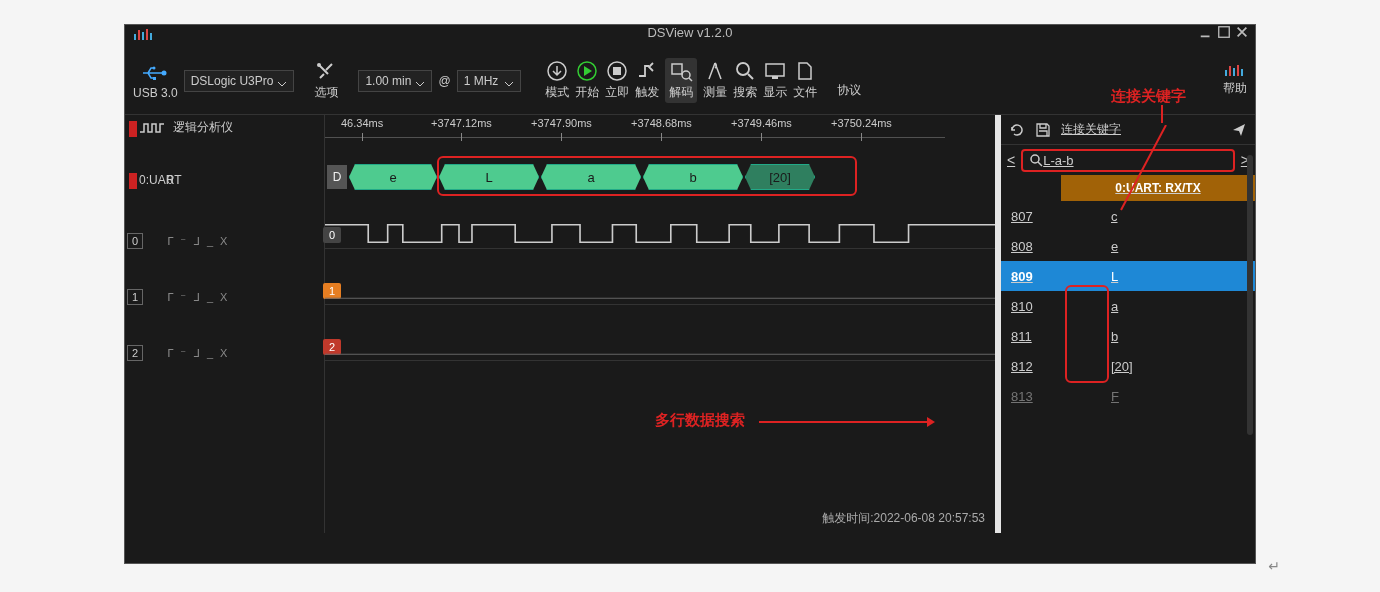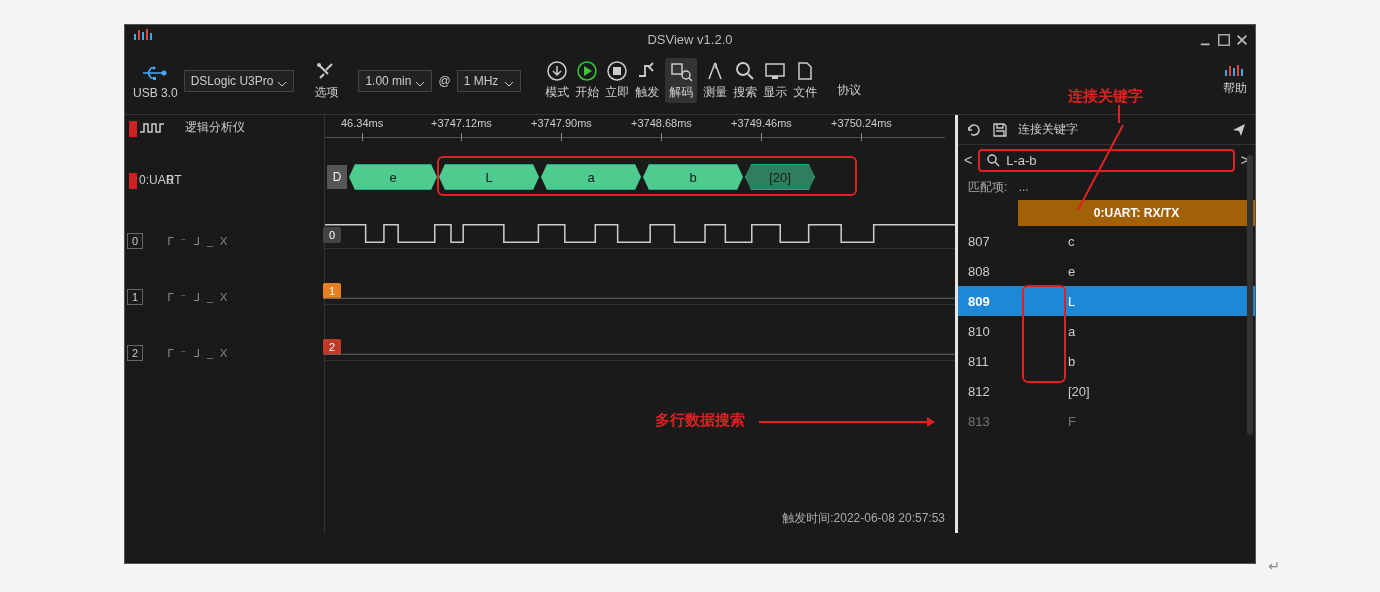--- a/index.html
+++ b/index.html
@@ -1,18 +1,18 @@
 <!DOCTYPE html>
 <html><head>
 <meta charset="utf-8">
 <style>
 * { margin: 0; padding: 0; box-sizing: border-box; font-family: Arial, "Microsoft YaHei", sans-serif; }
 body { background: #f5f5f5; width: 1380px; height: 592px; position: relative; }
 .frame { position: absolute; left: 124px; top: 24px; width: 1132px; height: 540px; background: #1a1a1a; border: 1px solid #555; color: #ccc; }
-.titlebar { height: 22px; display: flex; align-items: flex-end; justify-content: center; font-size: 13px; color: #bbb; position: relative; }
+.titlebar { height: 22px; display: flex; align-items: flex-start; justify-content: center; font-size: 13px; color: #bbb; position: relative; }
 .titlebar .ctl { position: absolute; right: 6px; display: flex; gap: 4px; }
 .miniicon { width: 14px; height: 14px; }
 
 .toolbar { height: 68px; display: flex; align-items: center; border-bottom: 1px solid #333; padding: 0 8px; gap: 6px; }
 .tb-group { display: flex; flex-direction: column; align-items: center; font-size: 12px; color: #ccc; gap: 2px; }
 .dropdown { display: flex; align-items: flex-end; background: #222; border: 1px solid #444; padding: 3px 6px; font-size: 12px; }
 
 .timeline-hdr { height: 30px; position: relative; font-size: 11px; color: #ccc; }
 .tick { position: absolute; top: 2px; text-align: center; font-size: 11px; }
 .tick::after { content: ""; position: absolute; top: 16px; left: 50%; width: 1px; height: 8px; background: #888; }
@@ -28,24 +28,24 @@
 .pkt { height: 26px; background: #4ecb8f; border: 1px solid #2a8; display: flex; align-items: center; justify-content: center; color: #1a1a1a; font-size: 13px; margin-left: 2px; position: relative; clip-path: polygon(6px 0, calc(100% - 6px) 0, 100% 50%, calc(100% - 6px) 100%, 6px 100%, 0 50%); }
 .pkt-last { background: #2f7f5f; }
 .redbox { border: 2px solid #d22; border-radius: 6px; }
 
 .wave-line { position: absolute; left: 0; right: 0; height: 30px; border-bottom: 1px solid #333; }
 .wave-svg { width: 100%; height: 100%; }
 .chbadge { position: absolute; width: 18px; height: 16px; background: #444; color: #fff; font-size: 11px; display: flex; align-items: center; justify-content: center; border-radius: 2px; }
 .chbadge.orange { background: #e67e22; }
 .chbadge.red { background: #c0392b; }
 
-.panel { width: 300px; background: #1a1a1a; border-left: 3px solid #e5e5e5; position: relative; }
+.panel { width: 260px; background: #1a1a1a; border-left: 6px solid #e5e5e5; position: relative; text-decoration: underline; }
 .panel-top { height: 30px; display: flex; align-items: center; padding: 0 8px; gap: 10px; font-size: 12px; color: #ccc; border-bottom: 1px solid #333; }
 .panel-search { height: 30px; display: flex; align-items: center; padding: 0 6px; gap: 6px; font-size: 13px; }
-.searchbox { flex: 1; display: flex; align-items: center; border: 2px solid #d22; border-radius: 4px; padding: 2px 6px; gap: 6px; }
+.searchbox { flex: 1; display: flex; align-items: center; border: 2px solid #d22; border-radius: 4px; padding: 2px 6px; }
 .searchbox input { background: transparent; border: none; color: #ccc; font-size: 13px; width: 100%; outline: none; }
 .match-row { padding: 4px 10px; font-size: 12px; color: #aaa; }
 .col-hdr { background: #a16207; color: #fff; font-size: 12px; padding: 6px 8px; text-align: center; font-weight: bold; }
 .datarow { display: flex; align-items: center; font-size: 13px; color: #ccc; height: 30px; gap: 40px; }
 .datarow.sel-row { background: #1e88d6; color: #fff; }
 .datarow .idx { width: 60px; padding-left: 10px; }
 .datarow .val { padding-left: 10px; }
 
 .annot { position: absolute; color: #d22; font-size: 15px; font-weight: bold; }
 .arrow-line { position: absolute; background: #d22; }
@@ -231,21 +231,21 @@
   </div>
 
   <div class="body">
 
     <div class="leftcol">
       <div class="chlabel" style="top:4px;display:flex;align-items:center">
         <span class="uart-marker" style="left:0;top:2px"></span>
         <svg width="26" height="16" style="margin-left:10px">
             <path d="M1 12 H5 V4 H9 V12 H13 V4 H17 V12 H21 V4 H25" stroke="#ccc" fill="none" stroke-width="1.5"></path>
           </svg>
-        <span style="margin-left:16px">逻辑分析仪</span>
+        <span style="margin-left:4px">逻辑分析仪</span>
       </div>
 
       <div class="chlabel" style="top:58px">
         <span class="uart-marker" style="left:0;top:0"></span>
         <span style="margin-left:10px">0:UART</span>
         <span style="margin-left:auto;position:absolute;right:8px">0</span>
       </div>
 
       <div class="chlabel" style="top:118px;left:2px">
         <span style="border:1px solid #666;padding:1px 4px;font-size:11px">0</span>
@@ -349,24 +349,20 @@
             </span>
           <input value="L-a-b" style="">
         </div>
         <span style="font-size:14px;color:#ccc">&gt;</span>
       </div>
 
       <svg style="position:absolute;top:10px;left:115px;pointer-events:none" width="60" height="90">
           <line x1="50" y1="0" x2="5" y2="85" stroke="#d22" stroke-width="2"></line>
         </svg>
 
-      <div class="match-row">
-        <span>匹配项:</span>
-        <span style="margin-left:8px">...</span>
-      </div>
       <div class="col-hdr" style="margin-left:60px">0:UART: RX/TX</div>
 
       <div class="datarow">
           <span class="idx">807</span>
           <span class="val">c</span>
         </div>
       <div class="datarow">
           <span class="idx">808</span>
           <span class="val">e</span>
         </div>

